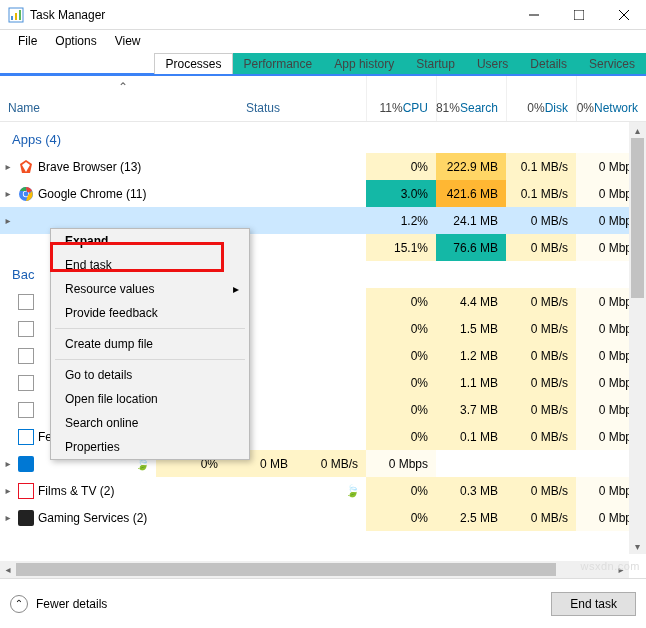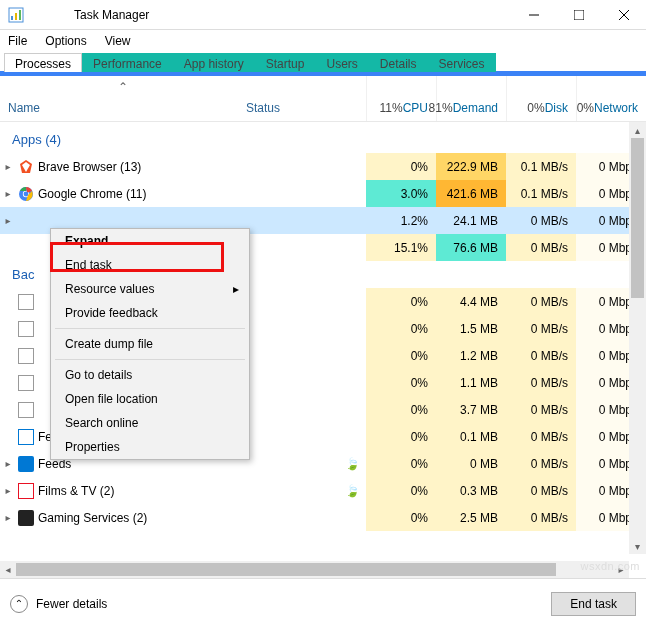--- a/index.html
+++ b/index.html
@@ -1,31 +1,31 @@
 <!DOCTYPE html>
 <html><head>
 <meta charset="utf-8">
 <style>
   * { box-sizing: border-box; margin: 0; padding: 0; font-family: "Segoe UI", Tahoma, sans-serif; font-size: 12px; }
   body { background: #fff; width: 646px; height: 628px; position: relative; overflow: hidden; }
 
   
   .titlebar { height: 30px; display: flex; align-items: center; border-bottom: 1px solid #ddd; }
   .titlebar .app-icon { width: 16px; height: 16px; margin: 0 6px 0 8px; }
-  .titlebar .title { flex: 0 0 auto; margin-left: 44px; }
+  .titlebar .title { flex: 0 0 auto; }
   .titlebar .spacer { flex: 1; }
   .winbtn { width: 45px; height: 30px; display: flex; align-items: center; justify-content: center; }
   .winbtn svg { width: 10px; height: 10px; stroke: #000; stroke-width: 1; fill: none; }
 
   
-  .menubar { height: 22px; display: flex; align-items: center; padding-left: 0; gap: 2px; }
+  .menubar { height: 22px; display: flex; align-items: center; padding-left: 10px; gap: 2px; }
   .menubar span { padding: 2px 8px; }
 
   
-  .tabs { display: flex; border-bottom: 5px solid #3b82f6; padding-left: 4px; height: 24px; }
+  .tabs { display: flex; border-bottom: 3px solid #3b82f6; padding-left: 4px; height: 24px; justify-content: flex-end; }
   .tab { padding: 3px 10px; border: 1px solid transparent; border-bottom: none; position: relative; top: 1px; background: #14b8a6; color: #444;}
   .tab.active { background: #fff; border-color: #ccc; color: #000; }
 
   
   .hdr { display: flex; height: 46px; border-bottom: 1px solid #e8e8e8; align-items: stretch; }
   .hdr .col-name { flex: 1; display: flex; flex-direction: column; justify-content: flex-end; padding: 0 0 6px 8px; color: #2a6496; position: relative;}
   .hdr .sort { position: absolute; top: 4px; left: 50%; transform: translateX(-50%); color:#666;}
   .hdr .col-status { width: 120px; display: flex; align-items: flex-end; padding-bottom: 6px; color: #2a6496;}
   .hdr .metric { width: 70px; display: flex; align-items: flex-end; justify-content: flex-end; padding: 0 8px 6px 0; border-left: 1px solid #f0f0f0;}
   .hdr .metric .pct { color: #444; }
@@ -38,21 +38,21 @@
   .row .exp { width: 16px; display: flex; justify-content: center; color: #666; font-size: 10px;}
   .row .ico { width: 20px; display: flex; justify-content: center; }
   .row .ico svg, .row .ico div { width: 16px; height: 16px; }
   .row .name { flex: 1; padding-left: 2px; white-space: nowrap; overflow: hidden; }
   .row .status { width: 120px; }
   .row .c { width: 70px; text-align: right; padding-right: 8px; height: 100%; display:flex; align-items:center; justify-content:flex-end;}
 
   
   .h0 { background: #fffcf0; }
   .h1 { background: #fff4c8; }
-  .h2 { background: #5eead4; }
+  .h2 { background: #14b8a6; }
   .h3 { background: #ffd666; }
   .h4 { background: #ffb733; }
 
   .row.sel { background: #cce8ff; }
   .row.sel .c { background: #cce8ff !important; }
 
   
   .ctx { position: absolute; left: 50px; top: 228px; width: 200px; background: #f2f2f2; border: 1px solid #bbb; box-shadow: 2px 2px 6px rgba(0,0,0,.25); z-index: 5;}
   .ctx .mi { padding: 5px 14px; position: relative; }
   .ctx .mi .sub { position:absolute; right:10px; top:5px;}
@@ -130,21 +130,21 @@
   </div>
   <div class="col-status">
       <span>Status</span>
     </div>
   <div class="metric">
       <span class="pct">11%</span>
       <span class="lbl">CPU</span>
     </div>
   <div class="metric">
       <span class="pct">81%</span>
-      <span class="lbl">Demand</span>
+      <span class="lbl">Search</span>
     </div>
   <div class="metric">
       <span class="pct">0%</span>
       <span class="lbl">Disk</span>
     </div>
   <div class="metric">
       <span class="pct">0%</span>
       <span class="lbl">Network</span>
     </div>
 </div>
@@ -289,21 +289,20 @@
     <span class="c h1">0.1 MB</span>
     <span class="c h1">0 MB/s</span>
     <span class="c h0">0 Mbps</span>
   </div>
 
   <div class="row">
     <span class="exp">▸</span>
     <span class="ico">
         <div style="background:#0078d4;border-radius:2px"></div>
       </span>
-    <span class="name">Feeds</span>
     <span class="status" style="display:flex;align-items:center;justify-content:flex-end;padding-right:6px">
         <span style="color:#5cb85c">🍃</span>
       </span>
     <span class="c h1">0%</span>
     <span class="c h1">0 MB</span>
     <span class="c h1">0 MB/s</span>
     <span class="c h0">0 Mbps</span>
   </div>
 
   <div class="row">

